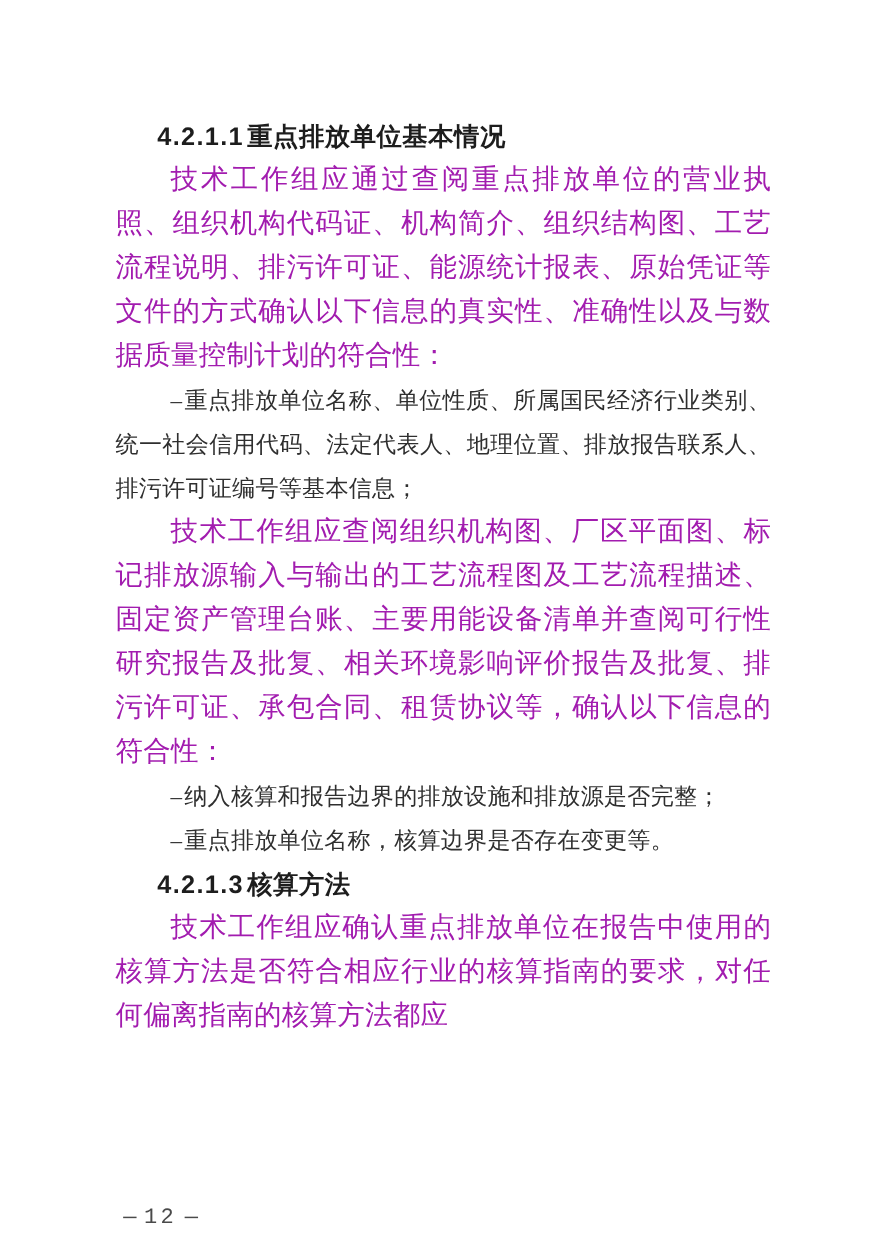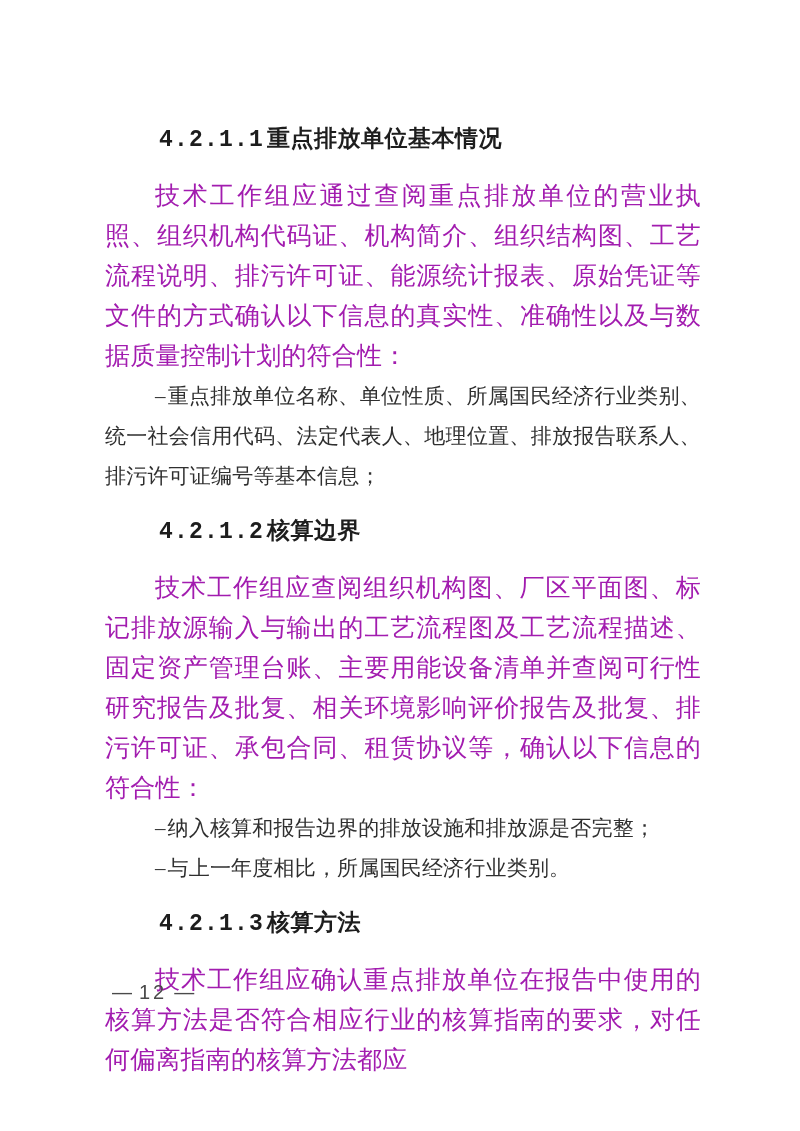--- a/index.html
+++ b/index.html
@@ -17,28 +17,28 @@
     color: #2b2b2b;
   }
   .content {
     position: absolute;
     left: 105px;
     top: 104px;
     width: 596px;
   }
   
   .heading {
-    font-family: Liberation Mono, monospace;
+    font-family: Liberation Sans, sans-serif;
     font-weight: bold;
     font-size: 23px;
     line-height: 40px;
     letter-spacing: 0.5px;
     color: #1d1d1d;
     text-indent: 38px;
-    margin: 16px;
+    margin: 0;
     white-space: nowrap;
   }
   .heading .num {
     letter-spacing: 1.2px;
     padding-right: 3px;
   }
   
   .para {
     font-family: "Liberation Serif", "DejaVu Serif", serif;
     font-size: 25px;
@@ -68,23 +68,23 @@
     letter-spacing: 0.2px;
     word-break: break-all;
   }
   .bullet .dash {
     letter-spacing: 2px;
   }
   
   .footer {
     position: absolute;
     left: 105px;
-    top: 981px;
+    top: 1096px;
     width: 596px;
-    font-family: Liberation Sans, sans-serif;
+    font-family: Liberation Mono, monospace;
     font-size: 20px;
     color: #4a4a4a;
     letter-spacing: 3px;
     text-align: left;
   }
   .footer .rule {
     letter-spacing: 0;
     padding: 0 7px;
   }
 </style>
@@ -95,28 +95,27 @@
 
   <div class="content">
 
     <h3 class="heading"><span class="num">4.2.1.1</span><span>重点排放单位基本情况</span></h3>
 
     <p class="para last-line-left">技术工作组应通过查阅重点排放单位的营业执照、组织机构代码证、机构简介、组织结构图、工艺流程说明、排污许可证、能源统计报表、原始凭证等文件的方式确认以下信息的真实性、准确性以及与数据质量控制计划的符合性：</p>
 
     <p class="bullet"><span class="dash">‒</span><span>重点排放单位名称、单位性质、所属国民经济行业类别、统一社会信用代码、法定代表人、地理位置、排放报告联系人、排污许可证编号等基本信息；</span></p>
 
 
-    <h3 class="heading"><span class="num">4.2.1.2</span><span>核算边界</span></h3>
 
     <p class="para last-line-left">技术工作组应查阅组织机构图、厂区平面图、标记排放源输入与输出的工艺流程图及工艺流程描述、固定资产管理台账、主要用能设备清单并查阅可行性研究报告及批复、相关环境影响评价报告及批复、排污许可证、承包合同、租赁协议等，确认以下信息的符合性：</p>
 
 
     <p class="bullet"><span class="dash">‒</span><span>纳入核算和报告边界的排放设施和排放源是否完整；</span></p>
 
-    <p class="bullet"><span class="dash">‒</span><span>与上一年度相比，所属国民经济行业类别。</span></p>
+    <p class="bullet"><span class="dash">‒</span><span>重点排放单位名称，核算边界是否存在变更等。</span></p>
 
     <h3 class="heading"><span class="num">4.2.1.3</span><span>核算方法</span></h3>
 
     <p class="para">技术工作组应确认重点排放单位在报告中使用的核算方法是否符合相应行业的核算指南的要求，对任何偏离指南的核算方法都应</p>
 
   </div>
 
   <div class="footer"><span class="rule">—</span><span>12</span><span class="rule">—</span></div>
 
 </div>

